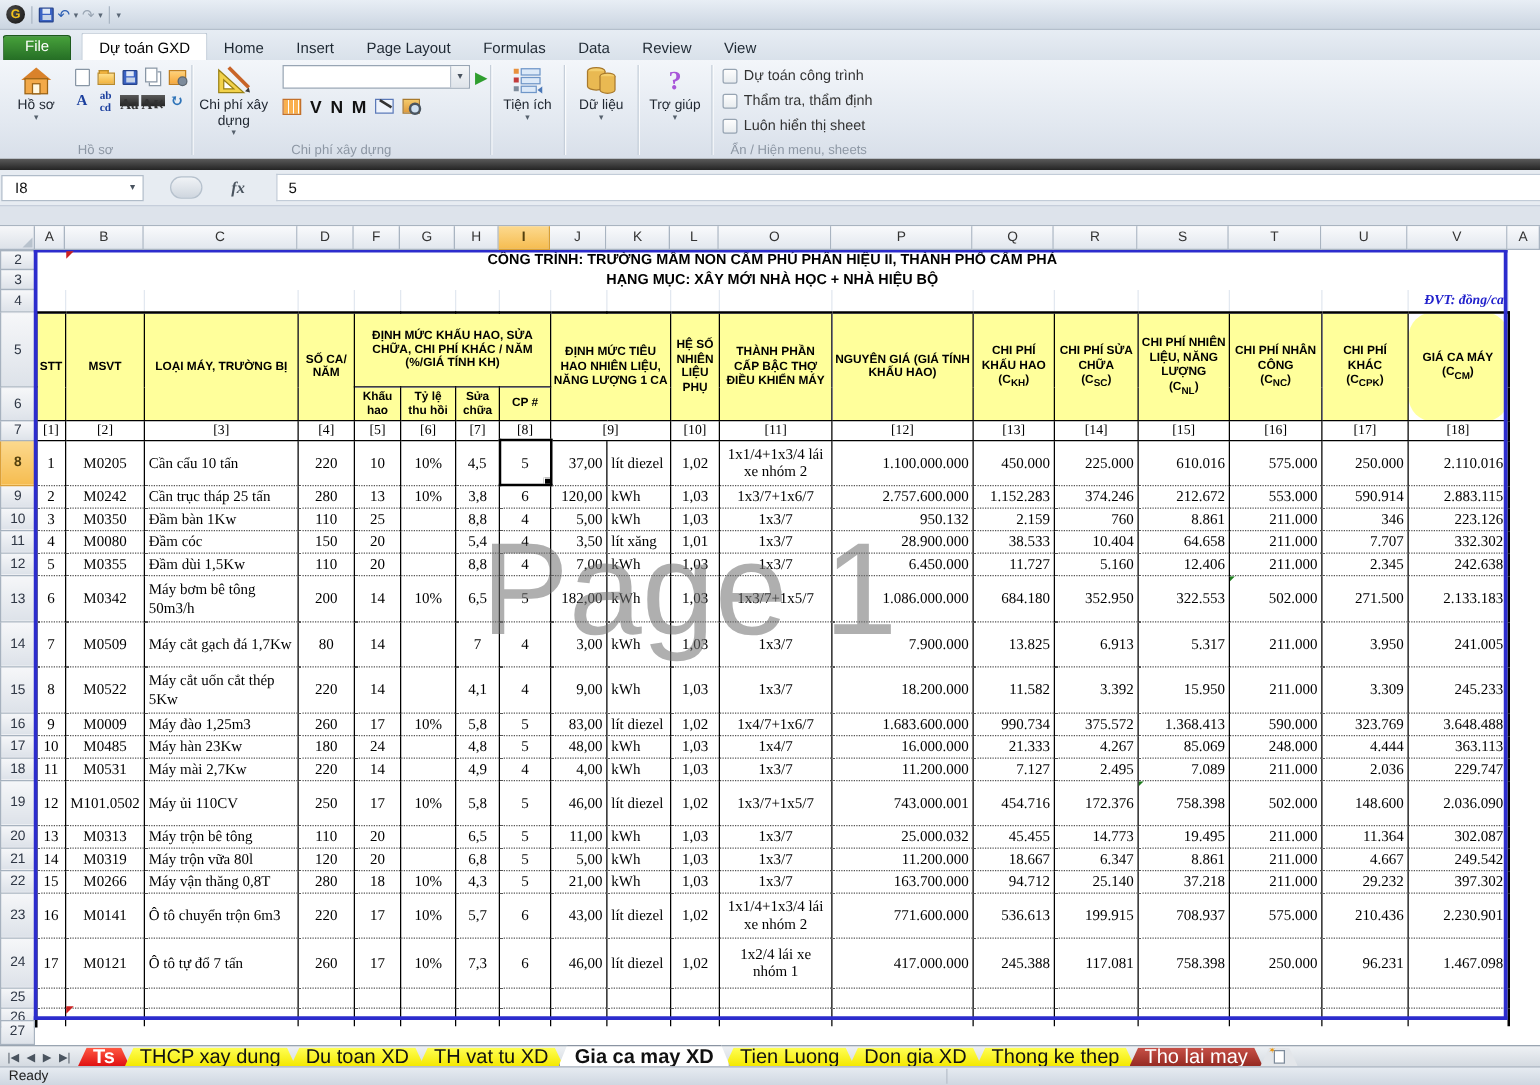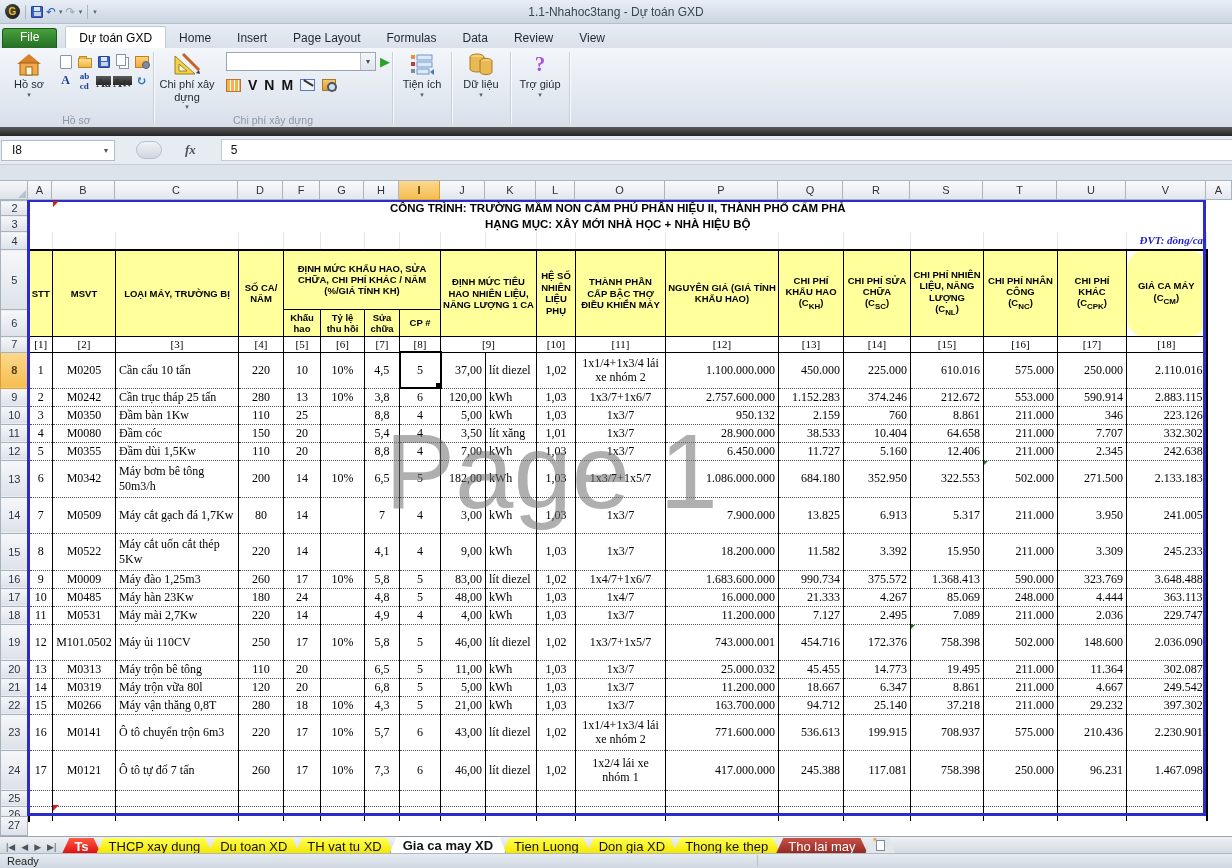--- a/index.html
+++ b/index.html
@@ -124,21 +124,21 @@
       opacity:.55;z-index:5;pointer-events:none;white-space:nowrap;}
   .rflag{position:absolute;width:0;height:0;border-top:6px solid #cc2020;border-right:6px solid transparent;z-index:7;}
   .gut27{position:absolute;left:0;top:616px;width:28px;height:20px;background:linear-gradient(#f6f7f9,#dde2e9);
          border:1px solid #a7b2bf;font:11px "Liberation Sans",sans-serif;color:#2e3644;text-align:center;padding-top:2px;}
 
   
   .tabbar{height:17px;background:linear-gradient(#eef1f4,#d4dae1);display:flex;align-items:flex-end;border-top:1px solid #9aa5b1;}
   .navs{display:flex;align-items:center;gap:2px;padding:0 4px 1px 4px;}
   .nav{font-size:9px;color:#4a545f;padding:0 2px;}
   .stabs{display:flex;align-items:flex-end;}
-  .stab{height:15px;padding:1px 12px 0;font-size:13px;color:#111;margin-right:-4px;
+  .stab{height:15px;padding:1px 12px 0;font-size:16px;color:#111;margin-right:-4px;
         clip-path:polygon(7px 0,calc(100% - 7px) 0,100% 100%,0 100%);display:flex;align-items:center;background:#e8e8e8;}
   .stab.t-yel{background:linear-gradient(#ffff55,#f4e800);}
   .stab.t-red{background:linear-gradient(#ff5a44,#e01010);color:#fff;font-weight:700;}
   .stab.t-dred{background:linear-gradient(#c75148,#952a22);color:#fff;}
   .stab.t-act{background:#fff;font-weight:700;height:17px;z-index:2;border:1px solid #8a94a2;border-bottom:none;text-align:right;}
   .instab{height:15px;width:30px;clip-path:polygon(7px 0,calc(100% - 7px) 0,100% 100%,0 100%);
           background:#e3e6ea;display:flex;align-items:center;justify-content:center;margin-left:2px;}
   .i-insheet{width:9px;height:11px;background:#fff;border:1px solid #7d8b9b;position:relative;}
   .i-insheet:before{content:"✶";position:absolute;top:-5px;left:-5px;font-size:7px;color:#e8920c;}
 
@@ -158,21 +158,20 @@
     <span class="appicon">G</span>
     <span class="qsep"></span>
     <span class="i-save"></span>
     <span class="qbtn">↶</span>
     <span class="qdd">▾</span>
     <span class="qbtn dis">↷</span>
     <span class="qdd">▾</span>
     <span class="qsep"></span>
     <span class="qdd">▾</span>
   </div>
-  <div class="wtitle">1.1-Nhahoc3tang  -  Dự toán GXD</div>
 </div>
 
 <div class="tabsrow" id="ribbonTabs">
     <div class="rtab t-file">File</div>
     <div class="rtab t-active">Dự toán GXD</div>
     <div class="rtab">Home</div>
     <div class="rtab">Insert</div>
     <div class="rtab">Page Layout</div>
     <div class="rtab">Formulas</div>
     <div class="rtab">Data</div>
@@ -294,20 +293,39 @@
             <span class="qmark">?</span>
           </span>
         <span>Trợ giúp</span>
         <span class="dda">▾</span>
       </div>
     </div>
     <div class="glabel"></div>
   </div>
   <div class="gsep"></div>
 
+  <div class="rgroup">
+    <div class="gbody">
+        <div class="cbcol" id="cbcol">
+          <div class="cbrow">
+            <span class="cb"></span>
+            <span>Dự toán công trình</span>
+          </div>
+          <div class="cbrow">
+            <span class="cb"></span>
+            <span>Thẩm tra, thẩm định</span>
+          </div>
+          <div class="cbrow">
+            <span class="cb"></span>
+            <span>Luôn hiển thị sheet</span>
+          </div>
+        </div>
+      </div>
+    <div class="glabel">Ẩn / Hiện menu, sheets</div>
+  </div>
 </div>
 
 <div class="dark"></div>
 
 <div class="fbar">
   <div class="namebox">
     <span>I8</span>
     <span class="nbdd">▼</span>
   </div>
   <div class="fsplit"></div>

